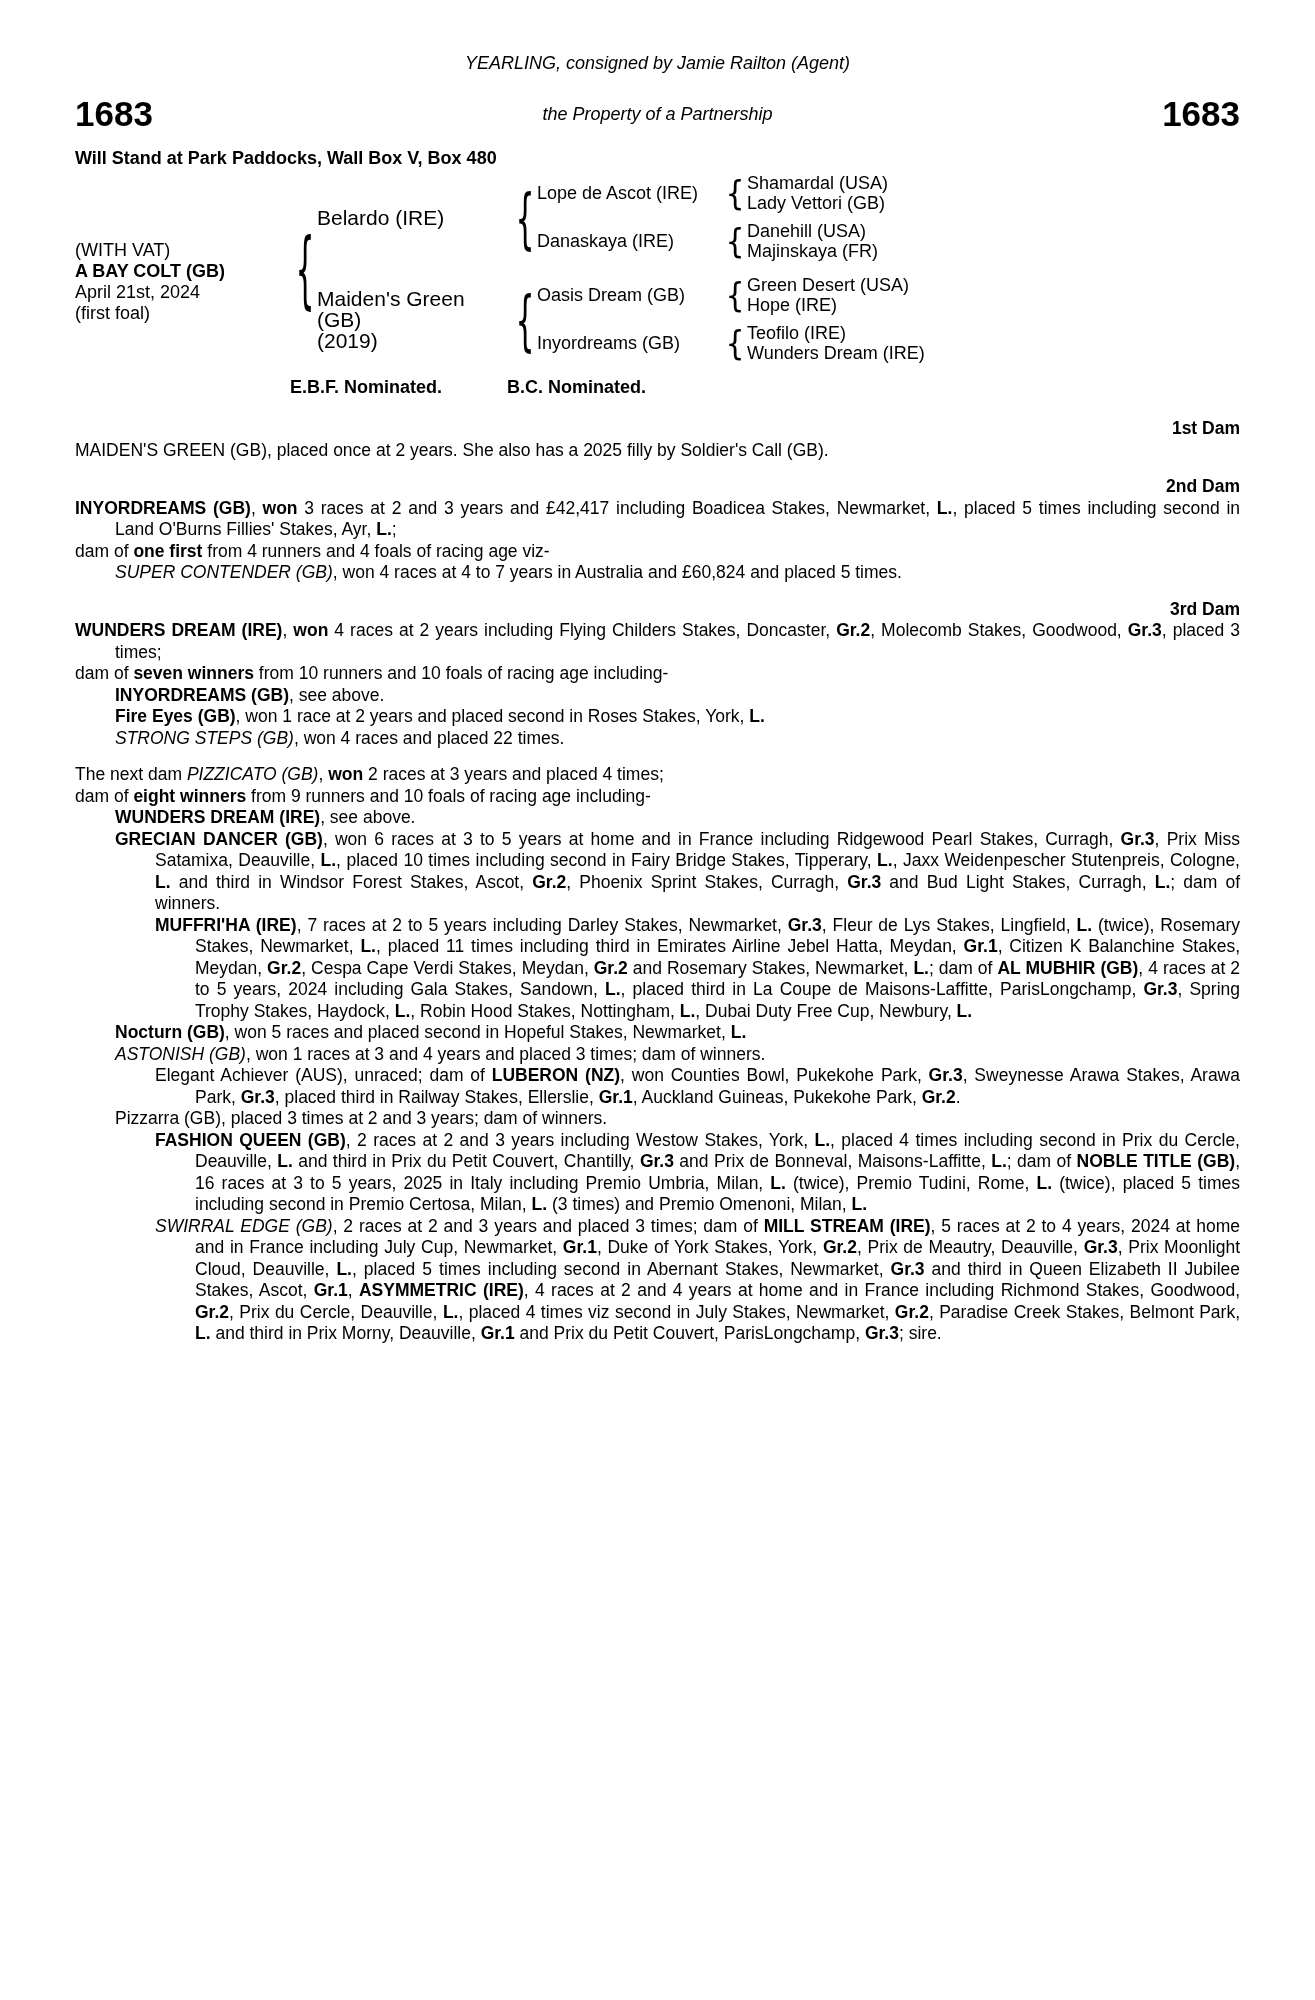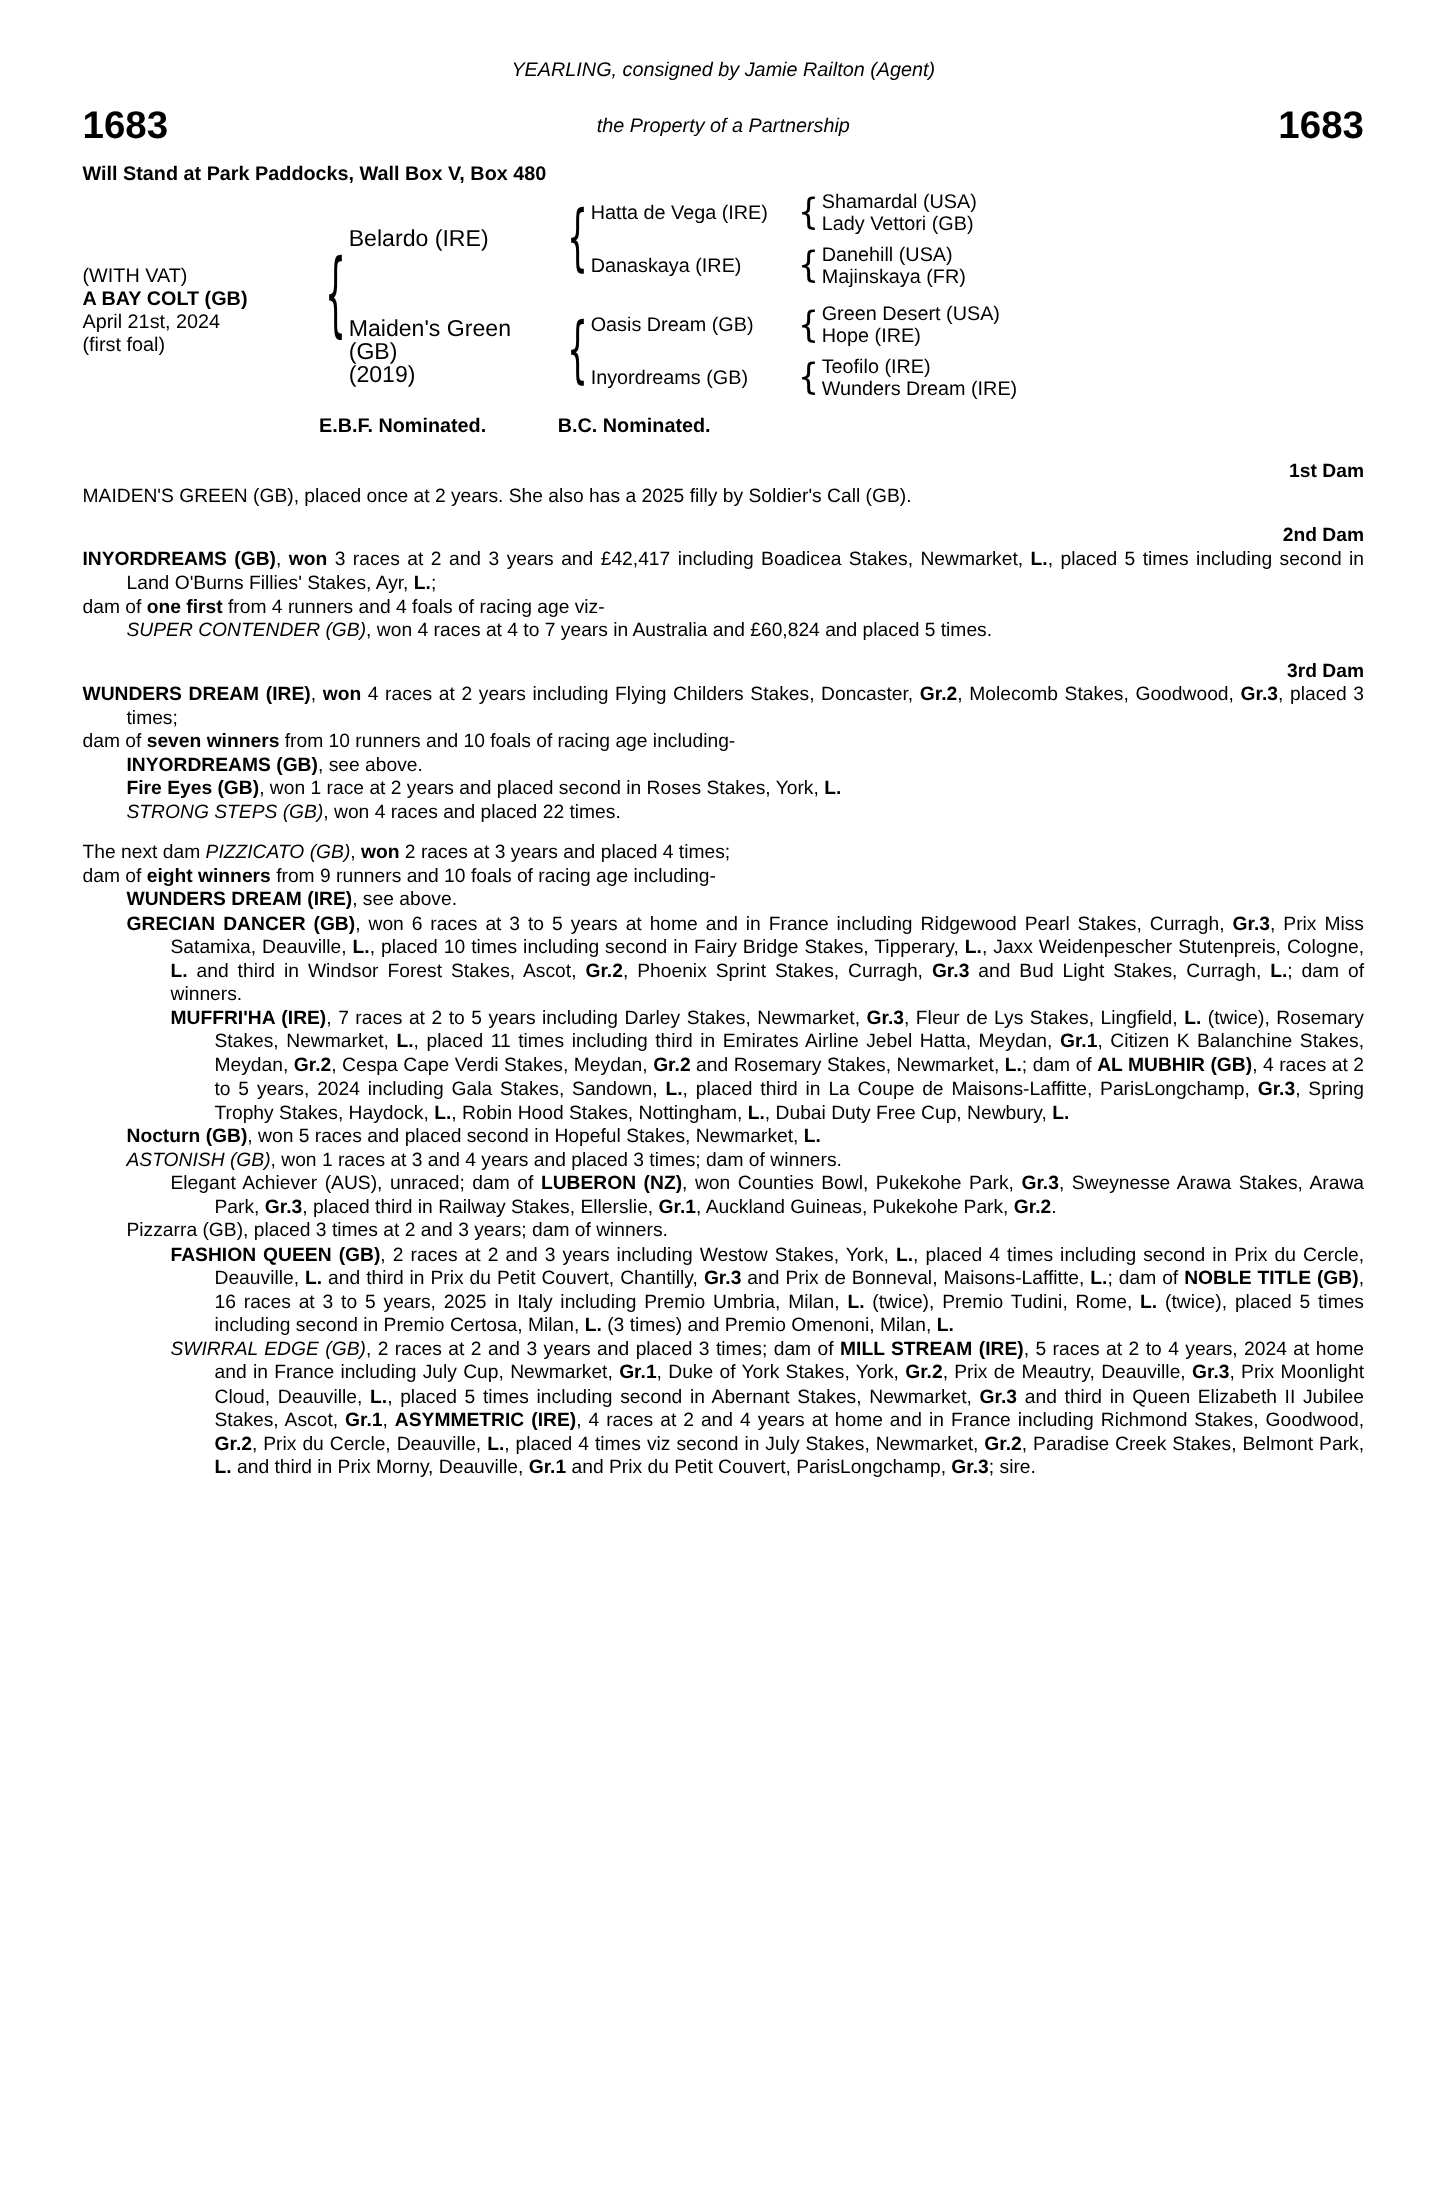--- a/index.html
+++ b/index.html
@@ -77,21 +77,21 @@
 
     <div class="brace brace-lg"></div>
 
     <div class="ped-tree">
 
       <div class="parent-row">
         <div class="parent-cell">Belardo (IRE)</div>
         <div class="brace brace-md"></div>
         <div class="gp-stack">
           <div class="gp-row">
-            <div class="gp-cell">Hatta de Vega (IRE)</div>
+            <div class="gp-cell">Lope de Ascot (IRE)</div>
             <div class="brace brace-sm"></div>
             <div class="ggp-stack">
               <div>Shamardal (USA)</div>
               <div>Lady Vettori (GB)</div>
             </div>
           </div>
           <div class="gp-row">
             <div class="gp-cell">Danaskaya (IRE)</div>
             <div class="brace brace-sm"></div>
             <div class="ggp-stack">

